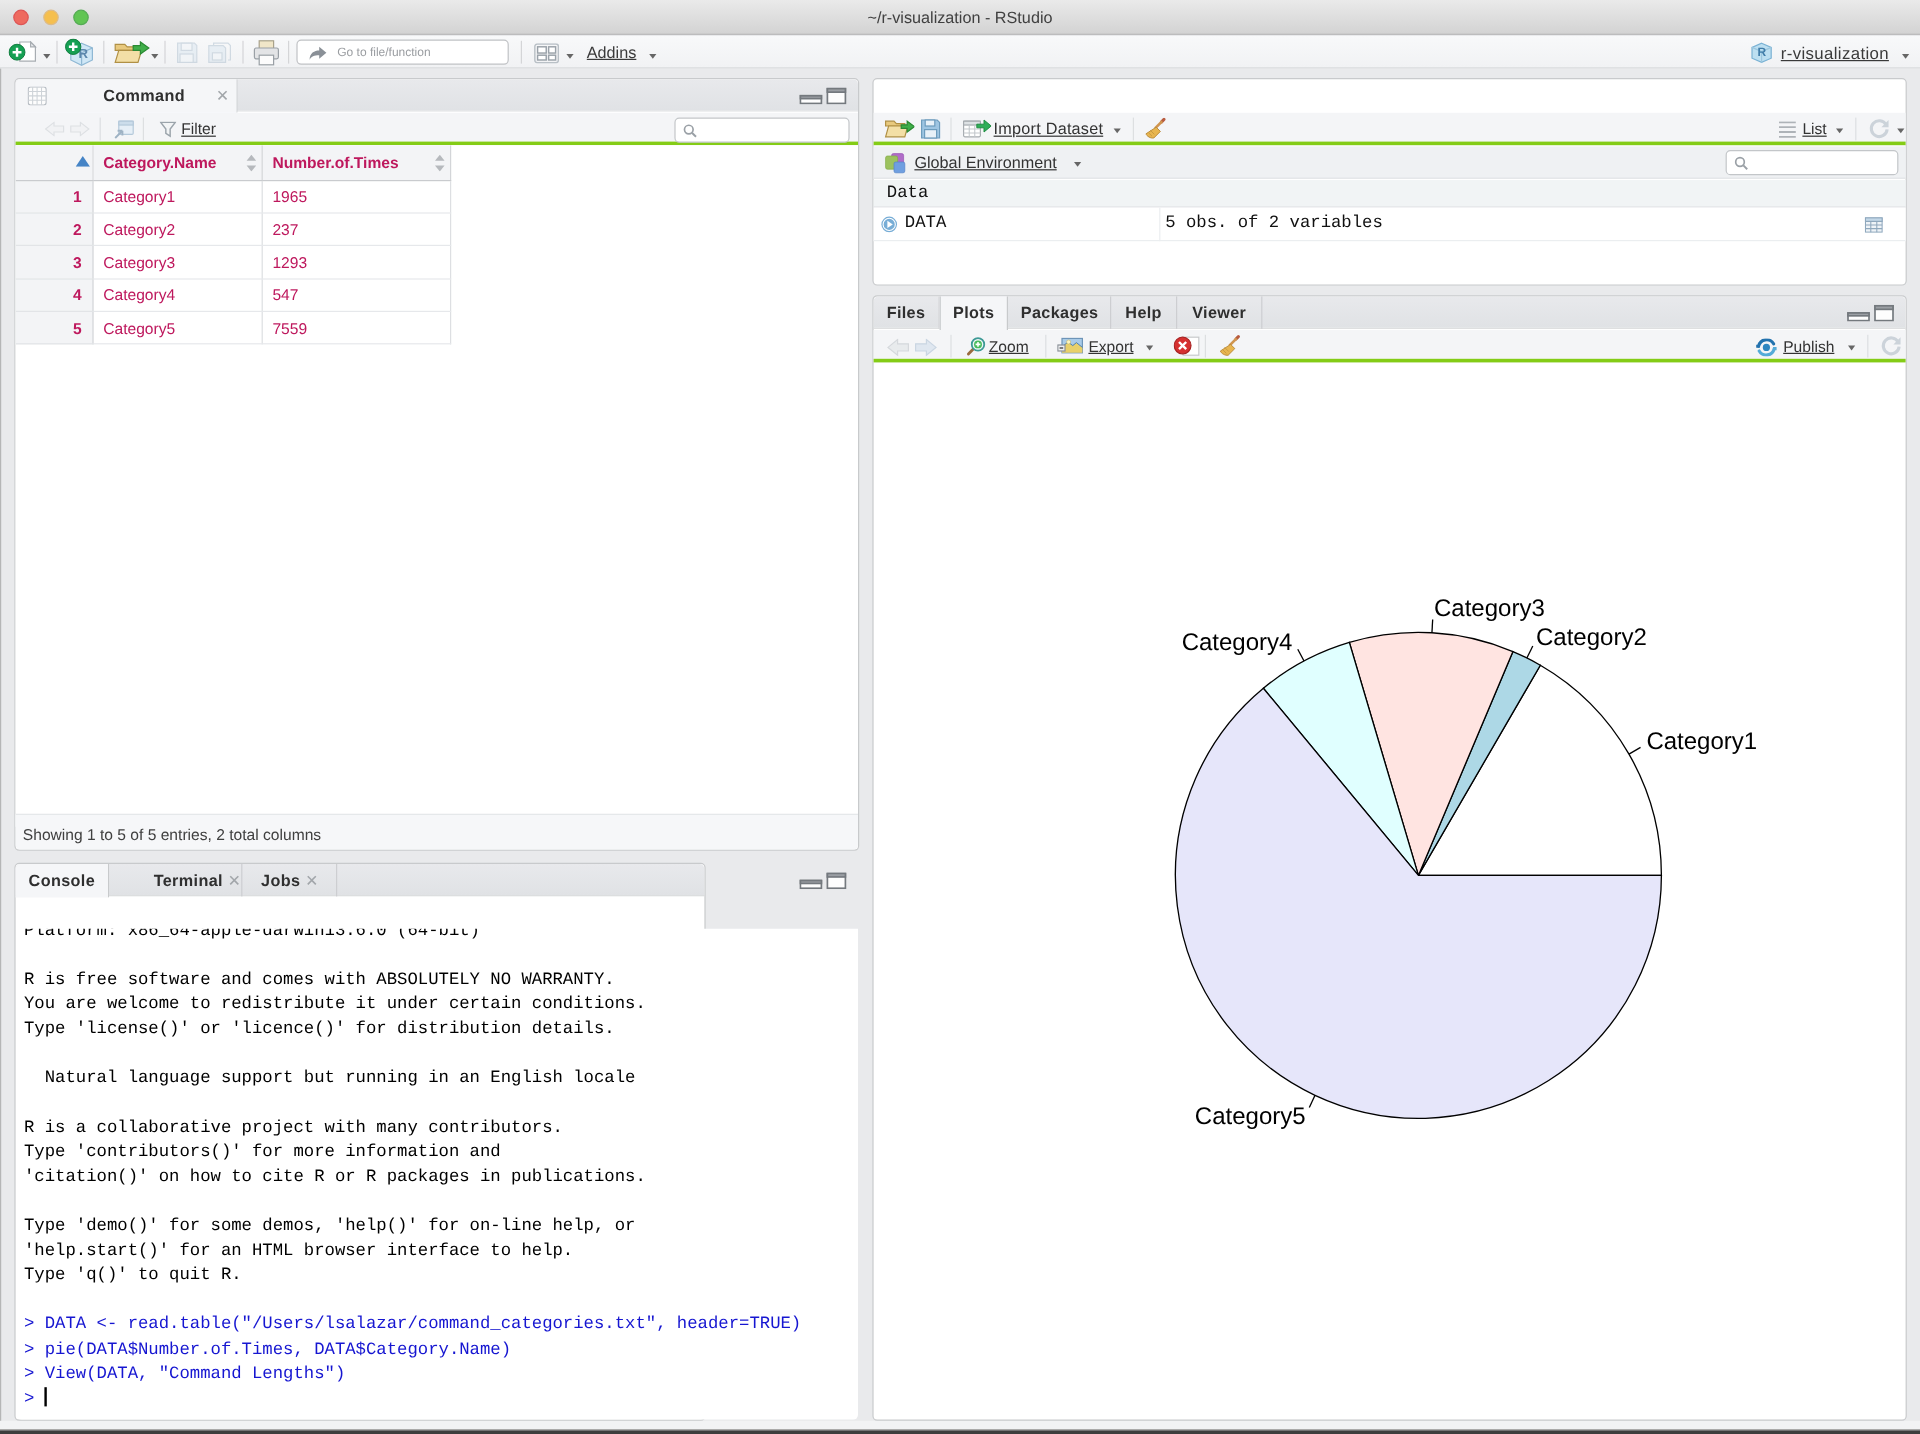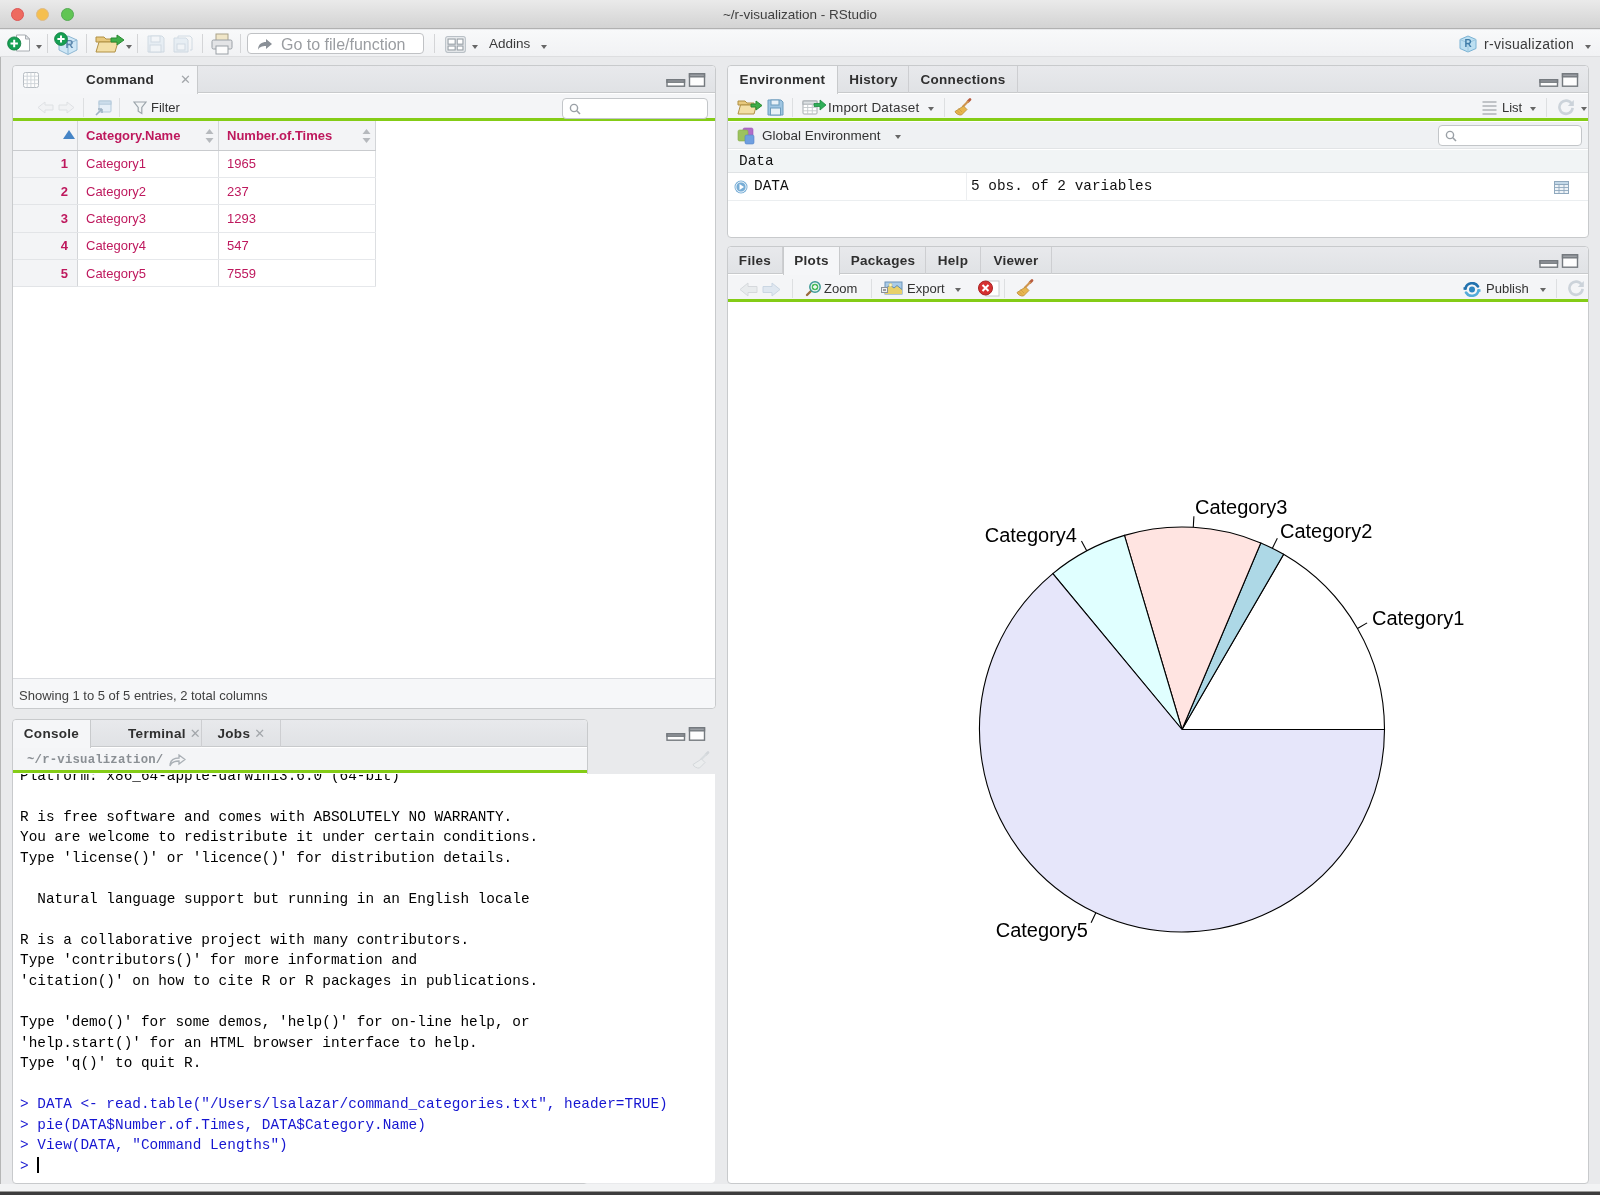--- a/index.html
+++ b/index.html
@@ -23,21 +23,21 @@
 .tab { position:absolute; top:0; height:27px; font-size:13.5px; letter-spacing:0.3px; font-weight:bold; color:#2f2f2f;
   line-height:27px; text-align:center; }
 .tab.sel { background:#f5f6f8; border-left:1px solid #c8cacc; border-right:1px solid #c8cacc; height:28px; }
 .tab.first { border-left:none; border-radius:4px 0 0 0; }
 .tabx { color:#a2a6aa; font-weight:normal; font-size:13px; }
 .minmax { position:absolute; top:7px; width:46px; height:14px; }
 .ptool { position:absolute; left:0; right:0; background:#f4f5f7; border-bottom:3px solid #84cc16; }
 .mono { font-family:"Liberation Mono", monospace; }
 svg text { font-family:"Liberation Sans", sans-serif; }
 .icon { position:absolute; }
-.lbl13 { font-size:13px; color:#333; position:absolute; }
+.lbl13 { font-size:13px; color:#333; position:absolute;text-decoration:underline; }
 td.rn { background:#f3f4f6; border-right:1px solid #d3d5d8; border-bottom:1px solid #e2e4e7;
   font-weight:bold; text-align:right; padding-right:9px; }
 td.c1, td.c2 { border-right:1px solid #dddfe2; border-bottom:1px solid #e6e8eb; padding-left:8px; background:#fff; }
 </style>
 </head>
 <body>
 
 <div class="abs" style="left:0;top:57px;width:1px;height:1133px;background:#8a8a8a;opacity:.55"></div>
 <div class="abs" style="left:0;top:1184px;width:1600px;height:8px;background:#f2f3f4"></div>
 <div class="abs" style="left:0;top:1191px;width:1600px;height:1px;background:#9a9a98"></div>
@@ -94,21 +94,21 @@
     <rect x="6" y="1" width="12" height="7" fill="#f0e6c8" stroke="#a9a28a" stroke-width="1"></rect>
     <rect x="2" y="7" width="20" height="9" rx="1.5" fill="#e3e4e6" stroke="#9aa0a6" stroke-width="1"></rect>
     <rect x="6" y="13" width="12" height="8" fill="#fcfcfc" stroke="#9aa0a6" stroke-width="1"></rect>
   </svg>
   <div class="tdiv" style="left:240px"></div>
 
   <div class="abs" style="left:247px;top:3px;width:177px;height:21px;background:#fff;border:1px solid #c0c2c5;border-radius:4px;">
     <svg width="16" height="13" style="position:absolute;left:9px;top:4px" viewBox="0 0 16 13">
       <path d="M1 12 C1 6 5 4 9 4 L9 1 L15 6 L9 11 L9 8 C5 8 2 9 1 12 Z" fill="#8a9097"></path>
     </svg>
-    <span style="position:absolute;left:33px;top:2px;font-size:16px;color:#9a9da1;line-height:17px;">Go to file/function</span>
+    <span style="position:absolute;left:33px;top:2px;font-size:10px;color:#9a9da1;line-height:17px;">Go to file/function</span>
   </div>
   <div class="tdiv" style="left:434px"></div>
 
   <svg class="icon" style="left:445px;top:6px" width="21" height="17" viewBox="0 0 21 17">
     <rect x="0.7" y="0.7" width="19.6" height="15.6" rx="2" fill="none" stroke="#b9c0c6" stroke-width="1.2"></rect>
     <rect x="3" y="3" width="7.2" height="5.2" fill="#fff" stroke="#9aa2a9" stroke-width="1.2"></rect>
     <rect x="12.2" y="3" width="5.8" height="5.2" fill="#fff" stroke="#9aa2a9" stroke-width="1.2"></rect>
     <rect x="3" y="10" width="7.2" height="4" fill="#fff" stroke="#9aa2a9" stroke-width="1.2"></rect>
     <rect x="12.2" y="10" width="5.8" height="4" fill="#fff" stroke="#9aa2a9" stroke-width="1.2"></rect>
   </svg>
@@ -230,31 +230,20 @@
     <div class="tab sel first" style="left:0px;width:78px;">Console</div>
     <div class="tab" style="left:79px;width:110px;border-right:1px solid #cdced1;text-align:right;">Terminal <span class="tabx">✕</span></div>
     <div class="tab" style="left:190px;width:78px;border-right:1px solid #cdced1;">Jobs <span class="tabx">✕</span></div>
     <svg class="minmax" style="left:653px;" width="46" height="14" viewBox="0 0 46 14">
       <rect x="1" y="6.8" width="17.5" height="6.4" fill="#fdfdfd" stroke="#74797e" stroke-width="1.4"></rect>
       <rect x="1" y="6.8" width="17.5" height="2.4" fill="#9b9fa4" stroke="#74797e" stroke-width="1.4"></rect>
       <rect x="23.5" y="0.8" width="15" height="12.4" fill="#fdfdfd" stroke="#74797e" stroke-width="1.4"></rect>
       <rect x="23.5" y="0.8" width="15" height="3" fill="#9b9fa4" stroke="#74797e" stroke-width="1.4"></rect>
     </svg>
   </div>
-  <div class="ptool" style="top:28px;height:25px;">
-    <span class="mono" style="position:absolute;left:14px;top:5px;font-size:12.3px;font-weight:bold;letter-spacing:0.2px;color:#8a8f94;">~/r-visualization/</span>
-    <svg class="icon" style="left:156px;top:6px" width="17" height="13" viewBox="0 0 17 13">
-      <path d="M1 12 C1 6 5 4 10 4 L10 1 L16 5.5 L10 10 L10 7 C6 7 2.5 8 1 12 Z" fill="none" stroke="#aab0b6" stroke-width="1.3"></path>
-    </svg>
-    <svg class="icon" style="left:678px;top:3px;opacity:.85" width="19" height="19" viewBox="0 0 19 19">
-      <path d="M17 1.5 L15 3.5" stroke="#cfd3d7" stroke-width="2.6" stroke-linecap="round"></path>
-      <path d="M15.5 3 L9.5 9" stroke="#d6dadd" stroke-width="2.2"></path>
-      <path d="M10.5 8 L14 11.5 L8.5 17 C6 17.5 2.5 15.5 2 13.5 Z" fill="#eceeef" stroke="#cdd1d5" stroke-width="0.9"></path>
-    </svg>
-  </div>
   <div class="abs" style="left:1px;top:54px;width:701px;height:409px;overflow:hidden;background:#fff;border-radius:0 0 4px 4px;">
     <pre class="mono" style="margin:-8.5px 0 0 6px;font-size:14.4px;line-height:20.55px;color:#000;"><span>Platform: x86_64-apple-darwin13.6.0 (64-bit)
 
 R is free software and comes with ABSOLUTELY NO WARRANTY.
 You are welcome to redistribute it under certain conditions.
 Type 'license()' or 'licence()' for distribution details.
 
   Natural language support but running in an English locale
 
 R is a collaborative project with many contributors.
@@ -266,31 +255,20 @@
 Type 'q()' to quit R.
 
 </span><span style="color:#1616d1;">&gt; DATA &lt;- read.table("/Users/lsalazar/command_categories.txt", header=TRUE)
 &gt; pie(DATA$Number.of.Times, DATA$Category.Name)
 &gt; View(DATA, "Command Lengths")
 &gt; </span><span style="display:inline-block;width:1.5px;height:16px;background:#000;vertical-align:-3px;"></span></pre>
   </div>
 </div>
 
 <div class="pane" id="envPane" style="left:727px;top:65px;width:862px;height:173px;">
-  <div class="tabbar">
-    <div class="tab sel first" style="left:0px;width:110px;">Environment</div>
-    <div class="tab" style="left:111px;width:70px;border-right:1px solid #cdced1;">History</div>
-    <div class="tab" style="left:181px;width:109px;border-right:1px solid #cdced1;">Connections</div>
-    <svg class="minmax" style="left:811px;" width="46" height="14" viewBox="0 0 46 14">
-      <rect x="1" y="6.8" width="17.5" height="6.4" fill="#fdfdfd" stroke="#74797e" stroke-width="1.4"></rect>
-      <rect x="1" y="6.8" width="17.5" height="2.4" fill="#9b9fa4" stroke="#74797e" stroke-width="1.4"></rect>
-      <rect x="23.5" y="0.8" width="15" height="12.4" fill="#fdfdfd" stroke="#74797e" stroke-width="1.4"></rect>
-      <rect x="23.5" y="0.8" width="15" height="3" fill="#9b9fa4" stroke="#74797e" stroke-width="1.4"></rect>
-    </svg>
-  </div>
   <div class="ptool" style="top:28px;height:27px;">
     <svg class="icon" style="left:9px;top:5px" width="25" height="17" viewBox="0 0 25 17">
       <path d="M1 2 h7 l2 2 h7 v2 h-16 z" fill="#e8c97e" stroke="#b09045" stroke-width="1"></path>
       <path d="M1 15 l2.5-9 h16 l-2.5 9 z" fill="#f3dfa6" stroke="#b09045" stroke-width="1"></path>
       <path d="M14 5 h5 v-3 l6 4.5 -6 4.5 v-3 h-5 z" fill="#3fae49" stroke="#2a8a33" stroke-width="1"></path>
     </svg>
     <svg class="icon" style="left:39px;top:5px" width="17" height="17" viewBox="0 0 17 17">
       <path d="M1 1 h13 l2 2 v13 h-15 z" fill="#9ec5e2" stroke="#6d9cbd" stroke-width="1"></path>
       <rect x="4" y="1" width="8" height="5" fill="#e8f1f8" stroke="#6d9cbd"></rect>
       <rect x="3.5" y="9" width="10" height="7" fill="#e8f1f8" stroke="#6d9cbd"></rect>

